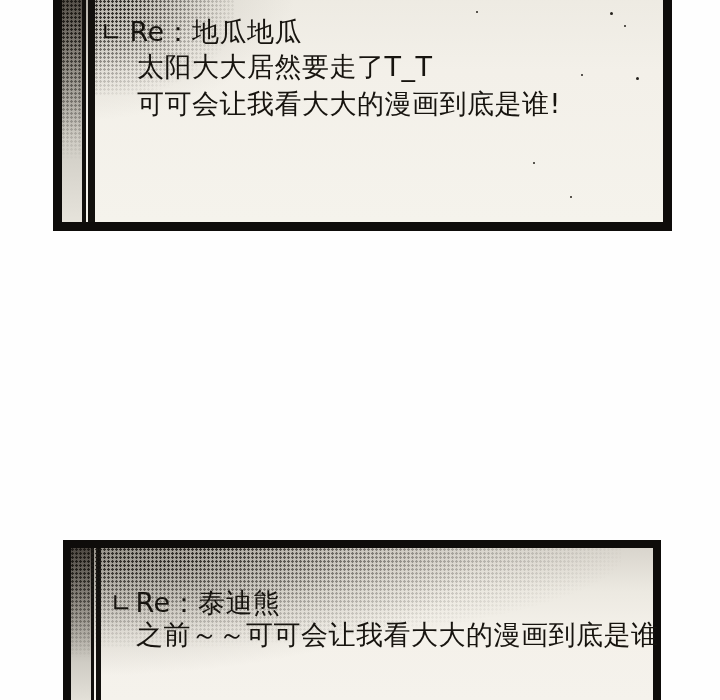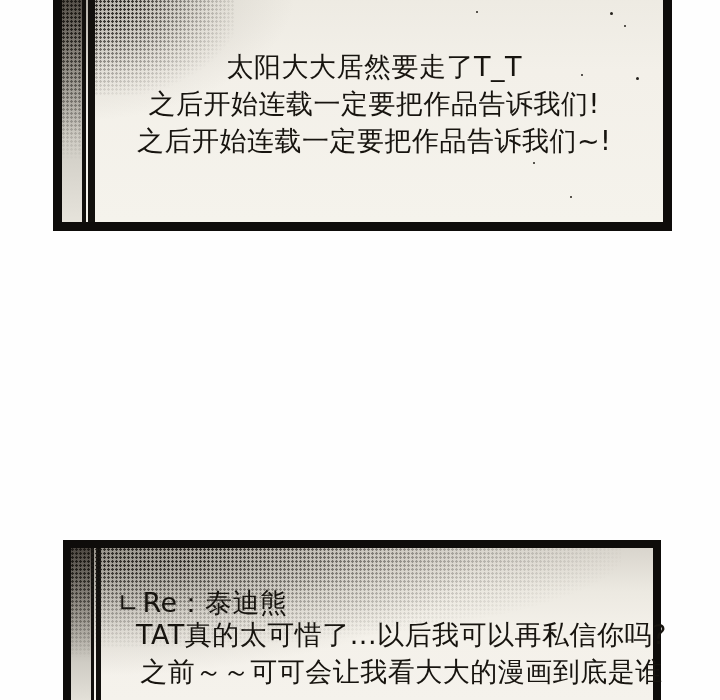--- a/index.html
+++ b/index.html
@@ -62,59 +62,60 @@
     -webkit-mask-image:radial-gradient(ellipse at 4% 0%, #000 14%, rgba(0,0,0,0.35) 45%, transparent 72%);
     mask-image:radial-gradient(ellipse at 4% 0%, #000 14%, rgba(0,0,0,0.35) 45%, transparent 72%);
   }
   .reply-header, .reply-body {
     position:absolute; color:#17140f; font-size:27px;
     font-weight:500; white-space:nowrap; letter-spacing:0.5px;
   }
   .marker { font-size:25px; display:inline-block; }
   #t-header { left:101px; top:14px; }
   #t-header .marker { margin-right:7px; }
-  #b-header { left:118px; top:585px; }
+  #b-header { left:111px; top:585px; }
   #b-header .marker { margin-right:3px; }
-  .reply-body .line { height:37px; line-height:37px;text-align:center; }
+  .reply-body .line { height:37px; line-height:37px; }
   #t-body { left:137px; top:48px; }
   #b-body { left:136px; top:616px; }
   .speck { position:absolute; background:#26221d; border-radius:50%; }
 </style>
 </head>
 <body>
 
 <div class="page">
 
   <section class="panel panel-top"></section>
   <div class="strip strip-top"></div>
   <div class="vline" id="t-line1"></div>
   <div class="vline" id="t-line2"></div>
   <div class="dots" id="t-dots"></div>
 
+  <div class="reply-header" id="t-header">
+    <span class="marker">∟</span><span>Re：地瓜地瓜</span>
+  </div>
   <div class="reply-body" id="t-body">
     <div class="line">太阳大大居然要走了T_T</div>
-    <div class="line">之后开始连载一定要把作品告诉我们!</div>
-    <div class="line">之后开始连载一定要把作品告诉我们~!</div>
+    <div class="line">可可会让我看大大的漫画到底是谁!</div>
   </div>
 
   <div class="speck" style="left:476px;top:11px;width:2px;height:2px;"></div>
   <div class="speck" style="left:610px;top:12px;width:3px;height:3px;"></div>
   <div class="speck" style="left:624px;top:25px;width:2px;height:2px;"></div>
   <div class="speck" style="left:581px;top:74px;width:2px;height:2px;"></div>
   <div class="speck" style="left:636px;top:77px;width:3px;height:3px;"></div>
   <div class="speck" style="left:533px;top:162px;width:2px;height:2px;"></div>
   <div class="speck" style="left:570px;top:196px;width:2px;height:2px;"></div>
 
   <section class="panel panel-bottom"></section>
   <div class="strip strip-bottom"></div>
   <div class="vline" id="b-line1"></div>
   <div class="vline" id="b-line2"></div>
   <div class="dots" id="b-dots"></div>
 
   <div class="reply-header" id="b-header">
     <span class="marker">∟</span><span>Re：泰迪熊</span>
   </div>
   <div class="reply-body" id="b-body">
-    <div class="line">TAT真的太可惜了...以后我可以再私信你吗?</div>
     <div class="line">之前～～可可会让我看大大的漫画到底是谁</div>
   </div>
 
 </div>
 
 </body></html>

